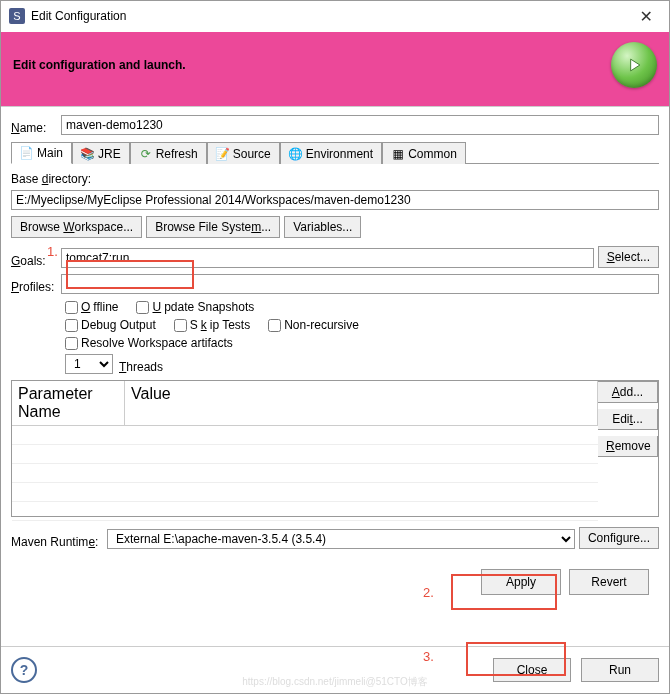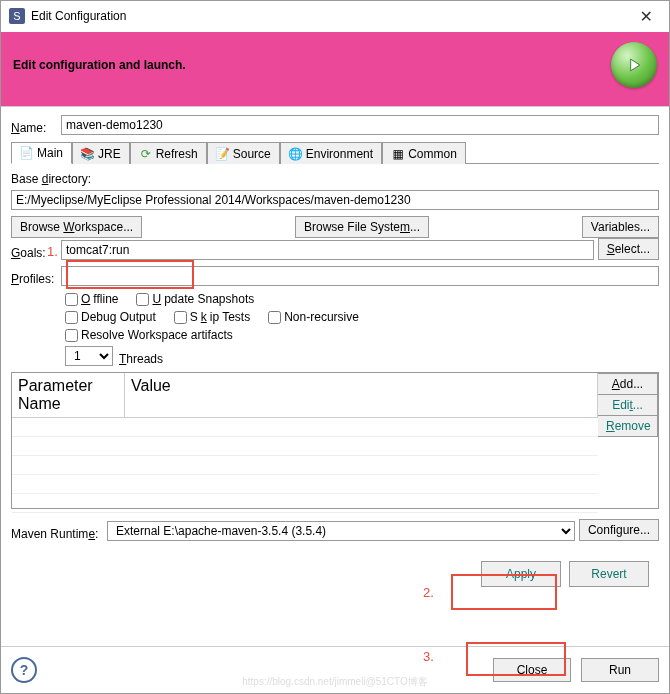--- a/index.html
+++ b/index.html
@@ -16,35 +16,35 @@
 .content{padding:8px 10px}
 .row{display:flex;align-items:flex-end;margin-bottom:6px}
 .lbl{width:50px}
 .und{text-decoration:underline}
 input[type=text],.select{border:1px solid #999;height:20px;padding:1px 4px;font-family:inherit;font-size:12px;box-sizing:border-box;background:#fff}
 .tabs{display:flex;border-bottom:1px solid #999;margin:6px 0 8px;position:relative}
 .tab{border:1px solid #999;border-bottom:none;padding:3px 8px;margin-right:0;background:#f0f0f0;display:flex;align-items:center;gap:3px;cursor:pointer;font-size:12px;position:relative;top:1px}
 .tab.active{background:#fff;border-bottom:1px solid #fff}
 .tab-ico{width:14px;height:14px;display:inline-flex;align-items:center;justify-content:center}
 .btn{border:1px solid #999;background:#f0f0f0;padding:3px 8px;font-family:inherit;font-size:12px;min-width:60px;cursor:pointer}
-.btn:disabled{color:#0f766e}
-.btn-row-r{display:flex;justify-content:space-between;gap:4px;margin-top:6px}
+.btn:disabled{color:#000000}
+.btn-row-r{display:flex;justify-content:flex-start;gap:4px;margin-top:6px}
 .check-row{display:flex;gap:18px;margin:4px 0}
 .chk{display:flex;align-items:center;gap:3px}
 .chk input{margin:0}
 .table{border:1px solid #999;margin-top:4px;display:flex}
 .table-main{flex:1}
 .thead{display:flex;background:#fff;border-bottom:1px solid #ccc}
 .th{padding:4px 6px;border-right:1px solid #ccc;font-size:16px}
 .th:first-child{width:100px}
 .th:nth-child(2){flex:1}
 .tbody{height:90px;background:#fff}
 .tr{display:flex;border-bottom:1px solid #eee;height:18px}
 .side-btns{display:flex;flex-direction:column}
-.side-btns .btn{width:44px;margin-bottom:0;border-left:none;border-top:none}
+.side-btns .btn{width:44px;margin-bottom:6px;border-left:none;border-top:none}
 .side-btns .btn:first-child{border-top:1px solid #999}
 .redbox{border:2px solid #e74c3c;position:absolute;pointer-events:none}
 .redmark{color:#e74c3c;position:absolute;font-size:13px}
 .watermark{position:absolute;bottom:4px;left:50%;transform:translateX(-50%);color:#ddd;font-size:10px;pointer-events:none}
 .footer{position:absolute;bottom:0;left:0;right:0;border-top:1px solid #ccc;padding:10px;display:flex;align-items:center}
 .help-ico{width:22px;height:22px;border:2px solid #4a6a9a;border-radius:50%;display:flex;align-items:center;justify-content:center;color:#4a6a9a;font-weight:bold;font-size:14px}
 .footer-btns{margin-left:auto;display:flex;gap:10px}
 .footer-btns .btn{min-width:78px;padding:4px 10px}
 .apply-row{display:flex;justify-content:flex-end;gap:8px;padding:14px 10px 8px}
 .apply-row .btn{min-width:80px;padding:5px 10px}
@@ -99,21 +99,21 @@
 </div>
 <div>
 <div style="margin-bottom:4px"><span>Base </span><span class="und">d</span><span>irectory:</span></div>
 <input type="text" style="width: 100%;" value="E:/Myeclipse/MyEclipse Professional 2014/Workspaces/maven-demo1230">
 <div class="btn-row-r">
 <button class="btn">Browse <span class="und">W</span>orkspace...</button>
 <button class="btn">Browse File Syste<span class="und">m</span>...</button>
 <button class="btn"><span>Variables...</span></button>
 </div>
 
-<div class="row" style="">
+<div class="row" style="margin-top:8px">
 <span class="lbl"><span class="und">G</span><span>oals:</span></span>
 <input type="text" style="flex: 1 1 0%;" value="tomcat7:run">
 <button class="btn" style="margin-left:4px"><span class="und">S</span>elect...</button>
 </div>
 <div class="row">
 <span class="lbl"><span class="und">P</span><span>rofiles:</span></span>
 <input type="text" style="flex: 1 1 0%;" value="">
 </div>
 <div style="margin-left:54px">
 <div class="check-row">

